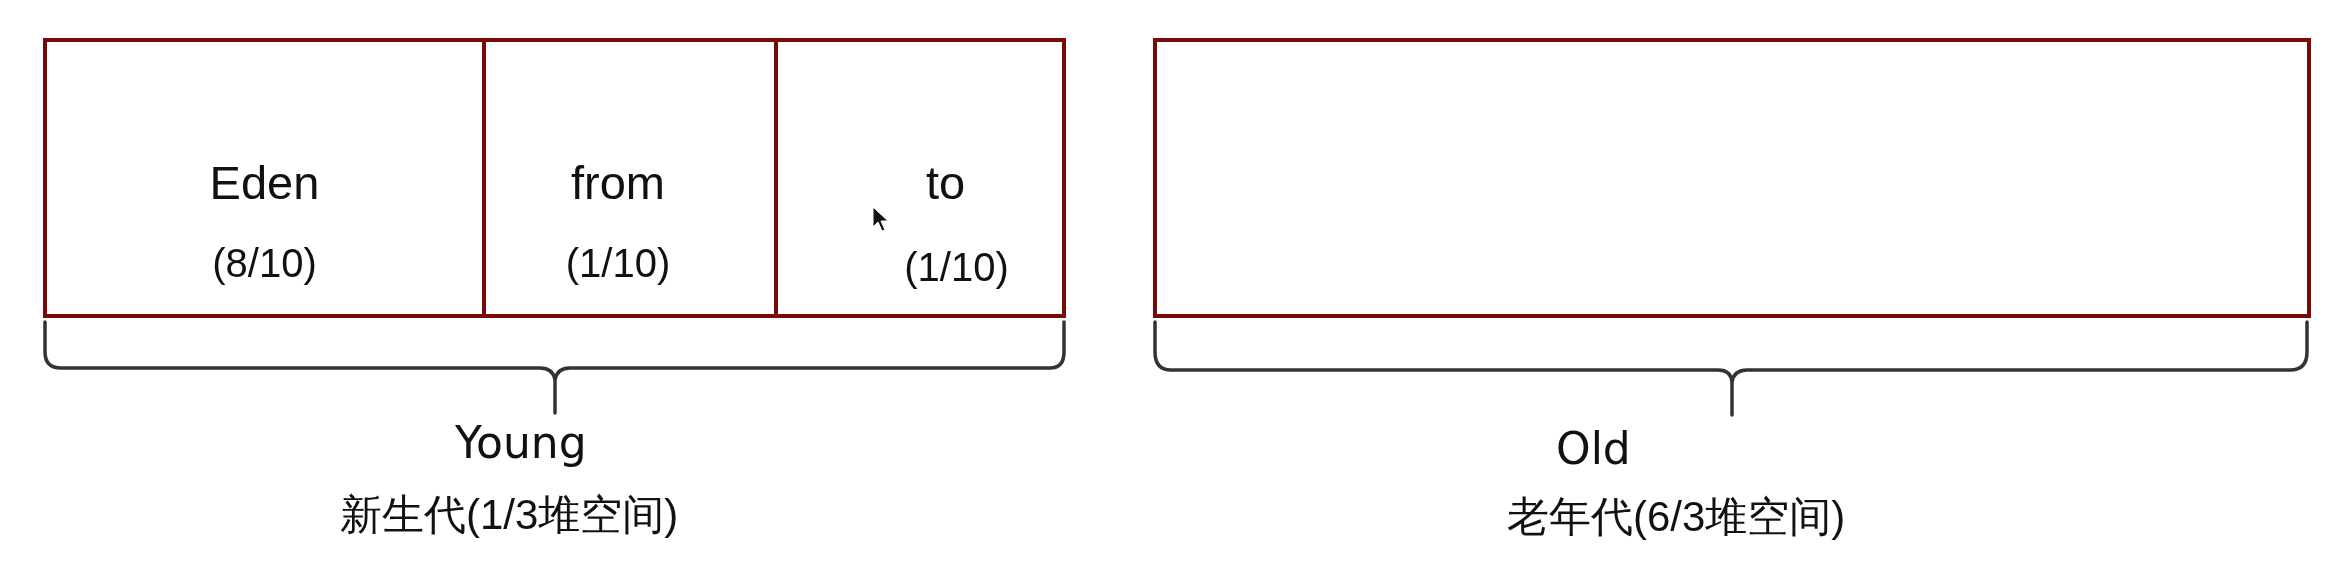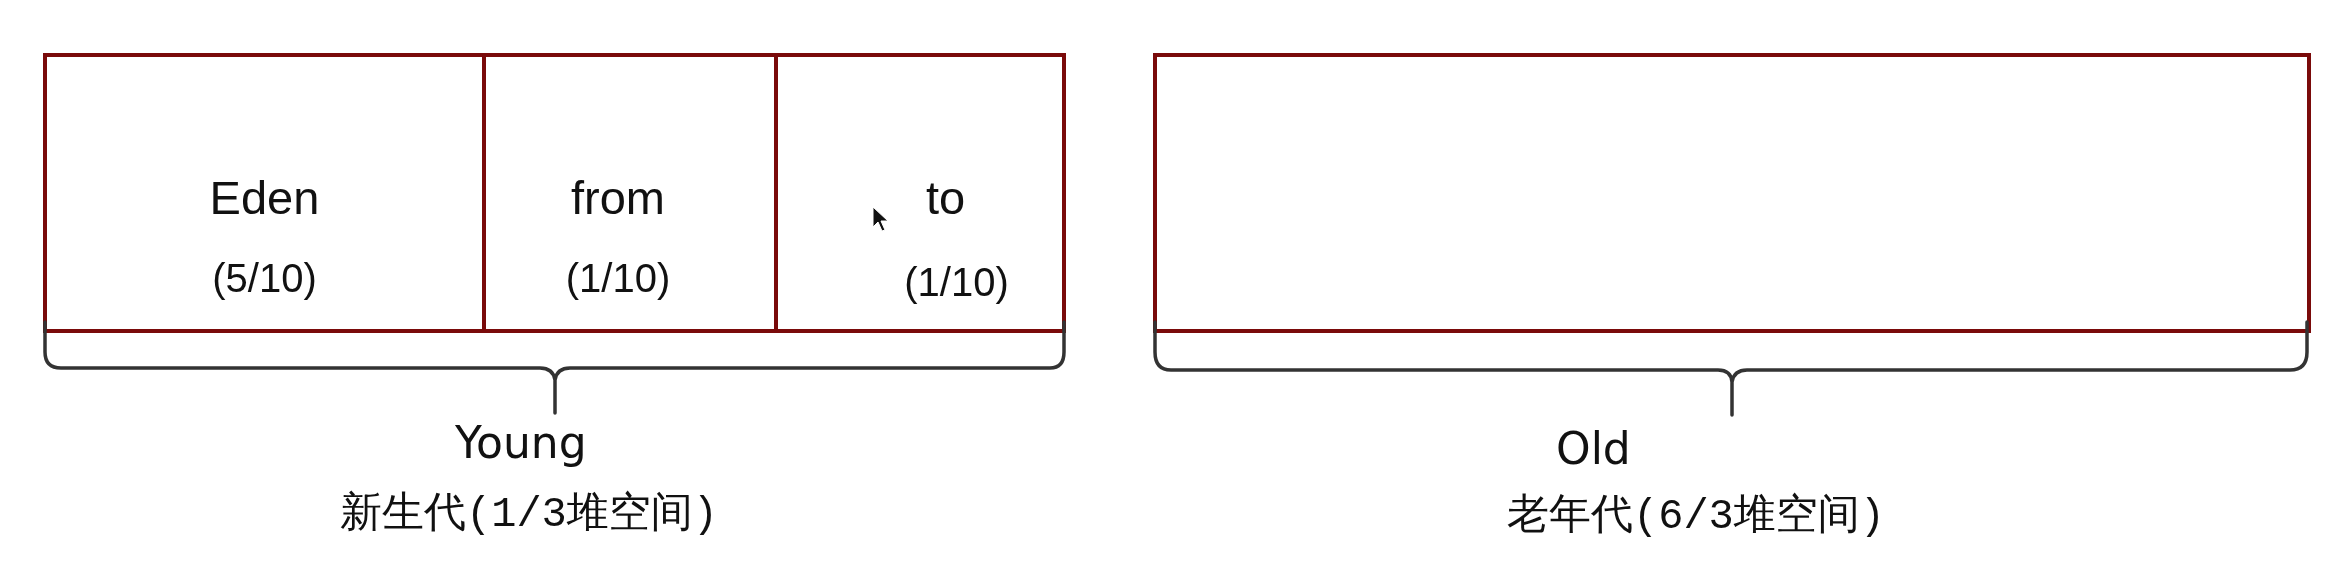--- a/index.html
+++ b/index.html
@@ -1,37 +1,37 @@
 <!DOCTYPE html>
 <html><head>
   <meta charset="utf-8">
   <style>
     html, body { margin: 0; padding: 0; background: #ffffff; }
     body { width: 2344px; height: 580px; position: relative; overflow: hidden;
            font-family: "Liberation Sans", "DejaVu Sans", sans-serif; color: #111; }
-    .box { position: absolute; box-sizing: border-box; border: 4px solid #7a0a0a; background: #fff; margin-top: 15px; }
+    .box { position: absolute; box-sizing: border-box; border: 4px solid #7a0a0a; background: #fff; }
     .cell { position: absolute; top: 0; bottom: 0; box-sizing: border-box; }
     .cell + .cell { border-left: 4px solid #7a0a0a; }
     .cell-name { position: absolute; left: 0; right: 0; top: 113px; text-align: center;
                  font-size: 47px; line-height: 56px; }
     .cell-ratio { position: absolute; left: 0; right: 0; top: 198px; text-align: center;
                   font-size: 40px; line-height: 46px; }
     svg.brace { position: absolute; left: 0; top: 0; overflow: visible; }
     .label { position: absolute; white-space: nowrap; }
     .label-en { font-family: "DejaVu Sans", sans-serif; font-size: 44px; line-height: 50px; }
-    .label-zh { font-family: Liberation Mono, monospace; font-size: 42px; line-height: 50px; }
+    .label-zh { font-family: Liberation Sans, sans-serif; font-size: 42px; line-height: 50px; }
     .cursor { position: absolute; }
   </style>
 </head>
 <body>
 
 <div class="box" style="left:43px; top:38px; width:1023px; height:280px;">
   <div class="cell" style="left:0; width:435px;">
     <div class="cell-name">Eden</div>
-    <div class="cell-ratio">(5/10)</div>
+    <div class="cell-ratio">(8/10)</div>
   </div>
   <div class="cell" style="left:435px; width:268px;">
     <div class="cell-name">from</div>
     <div class="cell-ratio">(1/10)</div>
   </div>
   <div class="cell" style="left:727px; width:345px;">
     <div class="cell-name" style="left:-6px;">to</div>
     <div class="cell-ratio" style="left:16px; top:202px;">(1/10)</div>
   </div>
 </div>

